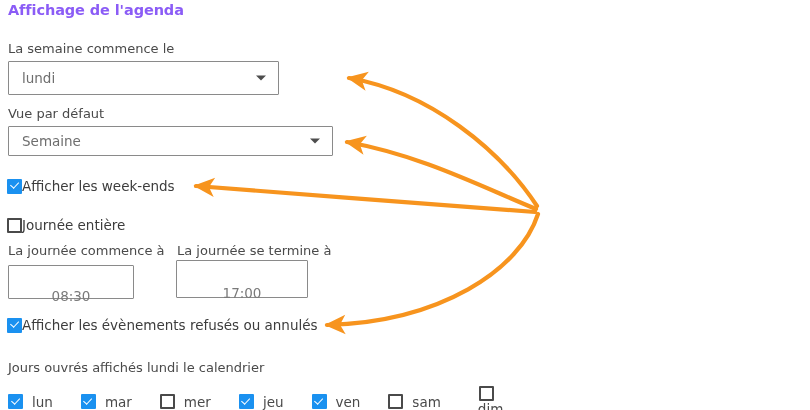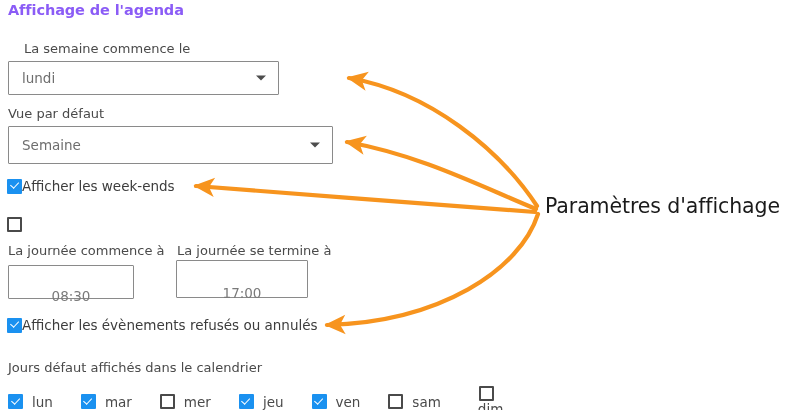--- a/index.html
+++ b/index.html
@@ -171,57 +171,58 @@
 </style>
 </head>
 <body>
 
 <div id="root">
 
   <div class="panel">
 
     <div class="section-title">Affichage de l'agenda</div>
 
-    <div class="field-label" style="left:8px; top:41px;margin-left:16px;">La semaine commence le</div>
+    <div class="field-label" style="left:8px; top:41px;">La semaine commence le</div>
     <div class="select-box" style="left:8px; top:61px; width:271px; height:34px;">
       <span class="select-value">lundi</span>
       <span class="caret"></span>
     </div>
 
     <div class="field-label" style="left:8px; top:106px;">Vue par défaut</div>
-    <div class="select-box" style="left:8px; top:126px; width:325px; height:38px;">
+    <div class="select-box" style="left:8px; top:126px; width:325px; height:30px;">
       <span class="select-value">Semaine</span>
       <span class="caret"></span>
     </div>
 
     <div class="check-row" style="left:7px; top:178px;">
       <span class="cbox on"></span>
       <span class="check-label">Afficher les week-ends</span>
     </div>
 
     <div class="check-row" style="left:7px; top:217px;">
       <span class="cbox off"></span>
+      <span class="check-label">Journée entière</span>
     </div>
 
     <div class="field-label" style="left:8px; top:243px;">La journée commence à</div>
     <div class="field-label" style="left:177px; top:243px;">La journée se termine à</div>
 
     <div class="time-box" style="left:8px; top:265px; width:126px; height:34px;">
       <span class="time-value">08:30</span>
     </div>
     <div class="time-box" style="left:176px; top:260px; width:132px; height:38px;">
       <span class="time-value">17:00</span>
     </div>
 
     <div class="check-row" style="left:7px; top:317px;">
       <span class="cbox on"></span>
       <span class="check-label">Afficher les évènements refusés ou annulés</span>
     </div>
 
-    <div class="days-label">Jours défaut affichés dans le calendrier</div>
+    <div class="days-label">Jours ouvrés affichés lundi le calendrier</div>
 
     <div class="days-row">
       <span class="day-item">
         <span class="cbox on"></span>
         <span class="day-label">lun</span>
       </span>
       <span class="day-item">
         <span class="cbox on"></span>
         <span class="day-label">mar</span>
       </span>
@@ -258,15 +259,14 @@
 
     <path d="M537,206 C500,150 430,92 349,78" fill="none" stroke="#f7941e" stroke-width="4.2" stroke-linecap="round" marker-end="url(#ah)"></path>
 
     <path d="M536,209 C480,186 420,155 347,142" fill="none" stroke="#f7941e" stroke-width="4.2" stroke-linecap="round" marker-end="url(#ah)"></path>
 
     <path d="M535,212 C440,205 300,194 196,186" fill="none" stroke="#f7941e" stroke-width="4.2" stroke-linecap="round" marker-end="url(#ah)"></path>
 
     <path d="M538,214 C520,270 440,322 327,325" fill="none" stroke="#f7941e" stroke-width="4.2" stroke-linecap="round" marker-end="url(#ah)"></path>
   </svg>
 
-  <div id="annotation-label">Paramètres d'affichage</div>
 
 </div>
 
 </body></html>

